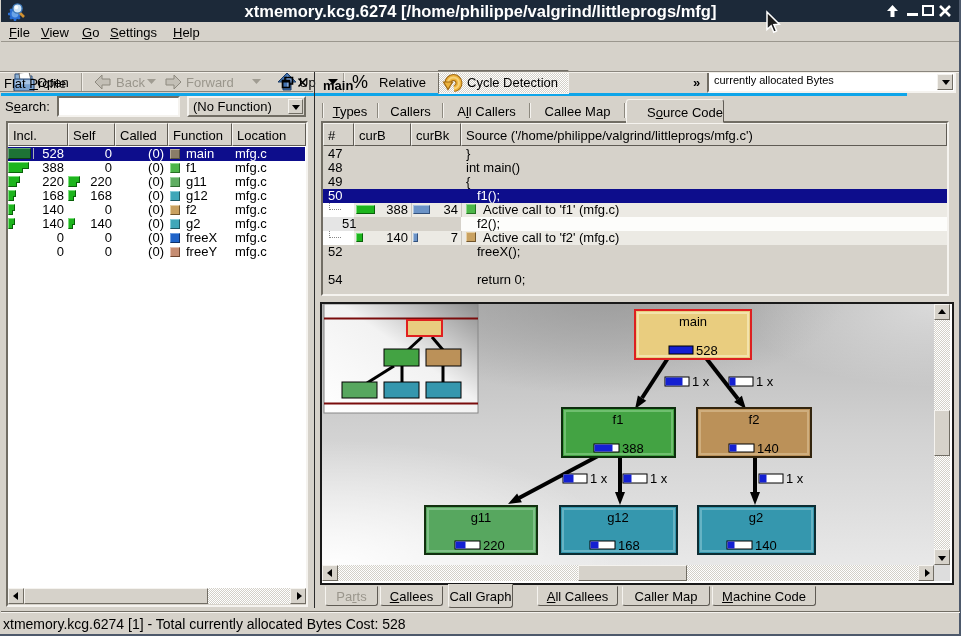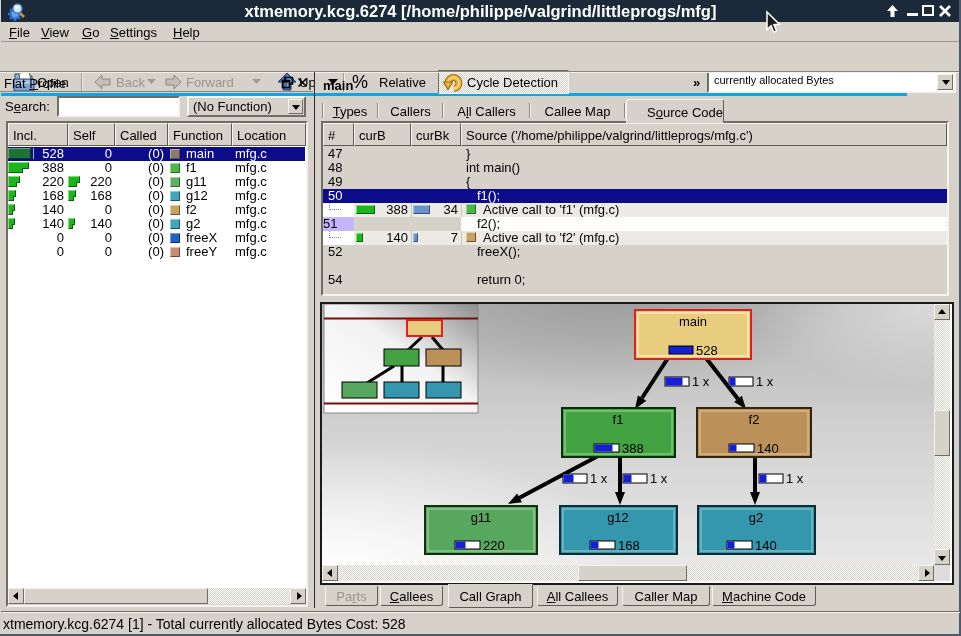--- a/index.html
+++ b/index.html
@@ -324,21 +324,21 @@
  <span class="gbar" style="left:33px;width:19px;top:2px;height:9px"></span>
  <span class="rnum" style="left:55px;width:30px">388</span>
  <span class="bbar" style="left:90px;width:17px"></span>
  <span class="rnum" style="left:105px;width:30px">34</span>
  <span class="fsq" style="left:143px;top:1px;background:#4cb648;border-color:#8fdc8c #256e23 #256e23 #8fdc8c"></span>
  <span class="abs" style="left:160px">Active call to 'f1' (mfg.c)</span>
  <span class="cdiv" style="left:88px"></span>
       <span class="cdiv" style="left:138px"></span>
 </div>
 <div class="srow" style="top:94px">
-      <span class="lnum" style="background:#c4b5fd;width:31px;left:0;padding-left:0">51</span>
+      <span class="lnum" style="background:#e5e5e5;width:31px;left:0;padding-left:19px">51</span>
       <span class="src lite2" style="left:138px;padding-left:16px;width:486px">f2();</span>
     </div>
 <div class="srow lite" style="top:108px">
  <span class="abs" style="left:0;width:31px;height:14px;background:#fff"></span>
  <span class="treedot"></span>
  <span class="gbar" style="left:33px;width:7px;top:2px;height:9px"></span>
  <span class="rnum" style="left:55px;width:30px">140</span>
  <span class="bbar" style="left:90px;width:5px"></span>
  <span class="rnum" style="left:105px;width:30px">7</span>
  <span class="fsq" style="left:143px;top:1px;background:#c9a160;border-color:#e6cfa4 #70552c #70552c #e6cfa4"></span>
@@ -509,19 +509,19 @@
 <div class="tab flat" style="left:443px;width:87px">A<u>l</u>l Callers</div>
 <div class="tab flat" style="left:530px;width:95px">Callee Map</div>
 <div class="tsepm" style="left:322px"></div>
 <div class="tsepm" style="left:377px"></div>
 <div class="tsepm" style="left:442px"></div>
 <div class="tsepm" style="left:529px"></div>
 <div class="tsepm" style="left:624px"></div>
 <div class="tab ttab act" style="left:626px;width:98px">S<u>o</u>urce Code</div>
 <div class="tab btab" style="left:325px;width:53px;color:#9a968c">Pa<u>r</u>ts</div>
 <div class="tab btab" style="left:380px;width:63px"><u>C</u>allees</div>
-<div class="tab btab act" style="left:448px;width:85px">Call Graph</div>
+<div class="tab btab act" style="left:448px;width:65px">Call Graph</div>
 <div class="tab btab" style="left:537px;width:81px"><u>A</u>ll Callees</div>
 <div class="tab btab" style="left:622px;width:88px">Caller Map</div>
 <div class="tab btab" style="left:712px;width:104px"><u>M</u>achine Code</div>
 <div id="statusbar">
     <div>xtmemory.kcg.6274 [1] - Total currently allocated Bytes Cost: 528</div>
   </div>
 
 </body></html>

